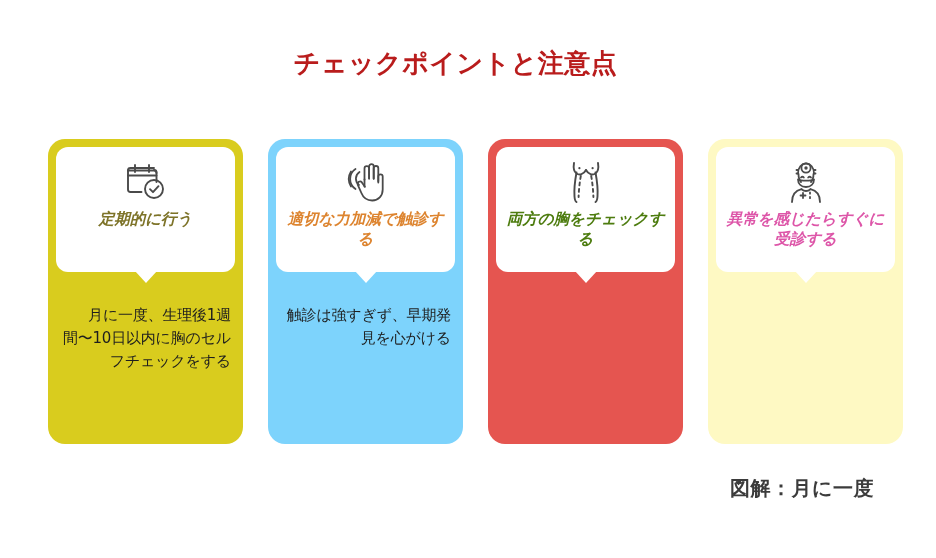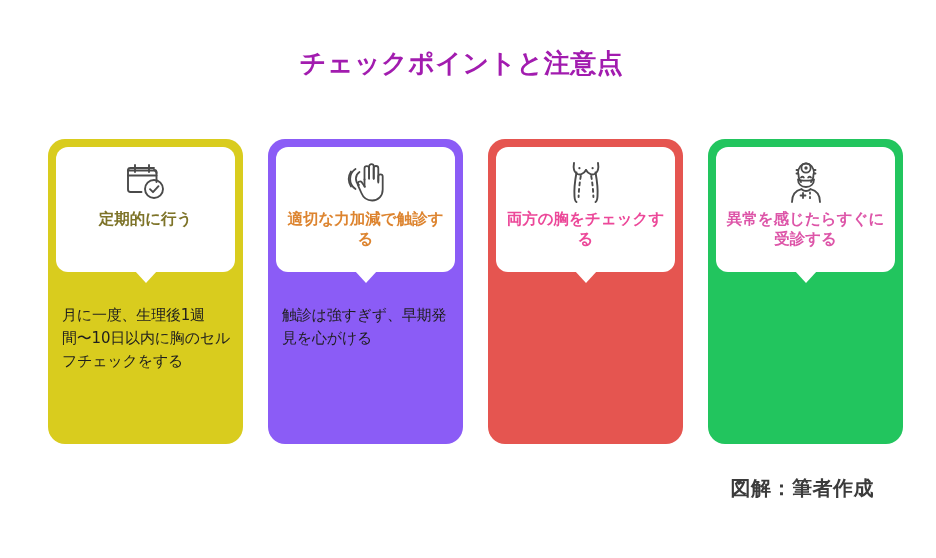--- a/index.html
+++ b/index.html
@@ -7,25 +7,25 @@
     width:936px;height:558px;
     background:#ffffff;
     font-family:"DejaVu Sans","Liberation Sans",sans-serif;
     overflow:hidden;
     position:relative;
   }
   .page{position:relative;width:936px;height:558px;}
 
   .title{
     position:absolute;
-    left:8px;top:46px;width:907px;
+    left:2px;top:46px;width:907px;
     text-align:center;
     font-size:26px;
     font-weight:bold;
-    color:#a21caf;
+    color:#b91c1c;
     letter-spacing:0.5px;
   }
 
   .cards{
     position:absolute;
     left:48px;top:139px;
     width:840px;height:305px;
     display:flex;
     gap:25px;
   }
@@ -71,30 +71,31 @@
     margin-bottom:4px;
   }
   .icon svg{display:block;}
 
   .card-heading{
     font-size:15.5px;
     font-weight:bold;
     line-height:1.32;
     text-align:center;
     padding:0 4px;
+    font-style:italic;
   }
 
   .card-body{
     position:absolute;
     left:14px;right:12px;
     top:165px;
     font-size:15px;
     line-height:1.52;
     color:#1e1e1e;
-    text-align:left;
+    text-align:right;
     letter-spacing:-0.2px;
   }
 
   .footer{
     position:absolute;
     right:62px;bottom:56px;
     font-size:20px;
     font-weight:bold;
     color:#3b3b3b;
     letter-spacing:0.5px;
@@ -122,21 +123,21 @@
             <path d="M25 3 v7"></path>
             <circle cx="30" cy="27" r="9"></circle>
             <path d="M26 27.2 l3 3 l5.5 -6"></path>
           </svg>
         </div>
         <div class="card-heading" style="color: rgb(125, 115, 40);">定期的に行う</div>
       </div>
       <div class="card-body">月に一度、生理後1週間〜10日以内に胸のセルフチェックをする</div>
     </div>
 
-    <div class="card" id="card1" style="background: #8b5cf6;">
+    <div class="card" id="card1" style="background: #7dd3fc;">
       <div class="bubble">
         <div class="icon">
           <svg width="44" height="42" viewBox="0 0 44 42" fill="none" stroke="#4a4a4a" stroke-width="1.8" stroke-linecap="round" stroke-linejoin="round">
             <path d="M20.5 18.5 v-11 a2.3 2.3 0 0 1 4.6 0 v10"></path>
             <path d="M25.1 17.5 v-12 a2.3 2.3 0 0 1 4.6 0 v12"></path>
             <path d="M29.7 17.8 v-10.5 a2.3 2.3 0 0 1 4.6 0 v13"></path>
             <path d="M34.3 21.5 v-6 a2.2 2.2 0 0 1 4.4 0 v13 c0 6.5 -4.3 11 -10.5 11 c-5.5 0 -9 -3 -10.8 -7.5 l-3.6 -8.2 a2.4 2.4 0 0 1 4.1 -2.4 l3 4.3"></path>
             <path d="M20.5 18.5 v7"></path>
             <path d="M11.5 8 a12 12 0 0 0 0 20"></path>
             <path d="M7 10.5 a14.5 14.5 0 0 0 0 15"></path>
@@ -155,25 +156,25 @@
             <path d="M9 3 c-0.8 5 -0.5 8.5 2.5 10.5 c3 2 7 1 9.5 -3.5"></path>
             <path d="M33 3 c0.8 5 0.5 8.5 -2.5 10.5 c-3 2 -7 1 -9.5 -3.5"></path>
             <path d="M11.5 12.5 c-1.5 8 -2.5 17 -2 24 c0.2 3 0.8 4.8 2 5.5"></path>
             <path d="M30.5 12.5 c1.5 8 2.5 17 2 24 c-0.2 3 -0.8 4.8 -2 5.5"></path>
             <circle cx="14.4" cy="8.2" r="1.1" fill="#4a4a4a" stroke="none"></circle>
             <circle cx="27.6" cy="8.2" r="1.1" fill="#4a4a4a" stroke="none"></circle>
             <path d="M15.8 16 c-1.2 7 -2 14 -2.2 21" stroke-dasharray="3 3.5"></path>
             <path d="M26.2 16 c1.2 7 2 14 2.2 21" stroke-dasharray="3 3.5"></path>
           </svg>
         </div>
-        <div class="card-heading" style="color: #ec4899;">両方の胸をチェックする</div>
-      </div>
-    </div>
-
-    <div class="card" id="card3" style="background: #22c55e;">
+        <div class="card-heading" style="color: #4d7c0f;">両方の胸をチェックする</div>
+      </div>
+    </div>
+
+    <div class="card" id="card3" style="background: #fef9c3;">
       <div class="bubble">
         <div class="icon">
           <svg width="46" height="44" viewBox="0 0 46 44" fill="none" stroke="#4a4a4a" stroke-width="1.8" stroke-linecap="round" stroke-linejoin="round">
             <path d="M15 13.5 c0 -6 3.5 -10 8 -10 c4.5 0 8 4 8 10"></path>
             <path d="M15 13.5 h-1.5 M15 10 h-1.5 M31 13.5 h1.5 M31 10 h1.5"></path>
             <circle cx="23" cy="8" r="4.6"></circle>
             <circle cx="23" cy="8" r="1.7" fill="#4a4a4a" stroke="none"></circle>
             <path d="M15.5 14 c0 4 1 6.5 2.5 8"></path>
             <path d="M30.5 14 c0 4 -1 6.5 -2.5 8"></path>
             <path d="M18 17.5 c0.9 -1 2 -1 2.8 0"></path>
@@ -185,15 +186,15 @@
             <path d="M17.5 35.5 h5 M20 33 v5"></path>
             <path d="M27 32.5 v1.2 M27 37 v1.2"></path>
           </svg>
         </div>
         <div class="card-heading" style="color: rgb(221, 85, 168);">異常を感じたらすぐに受診する</div>
       </div>
     </div>
 
   </div>
 
-  <div class="footer">図解：筆者作成</div>
+  <div class="footer">図解：月に一度</div>
 
 </div>
 
 </body></html>

